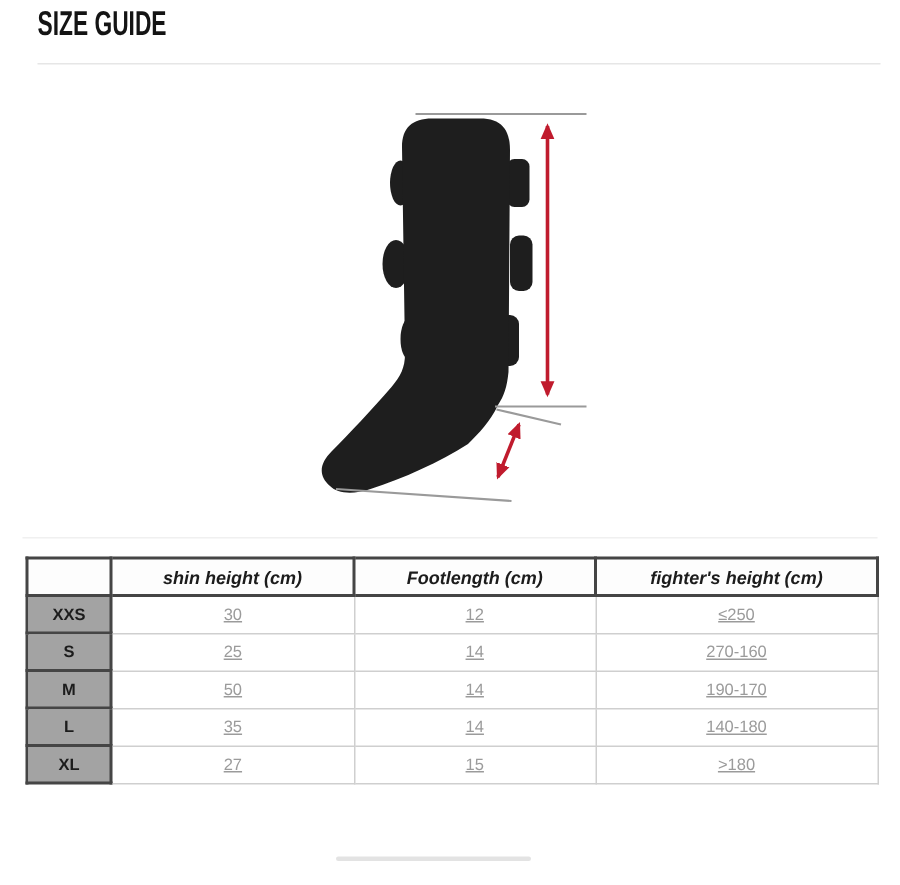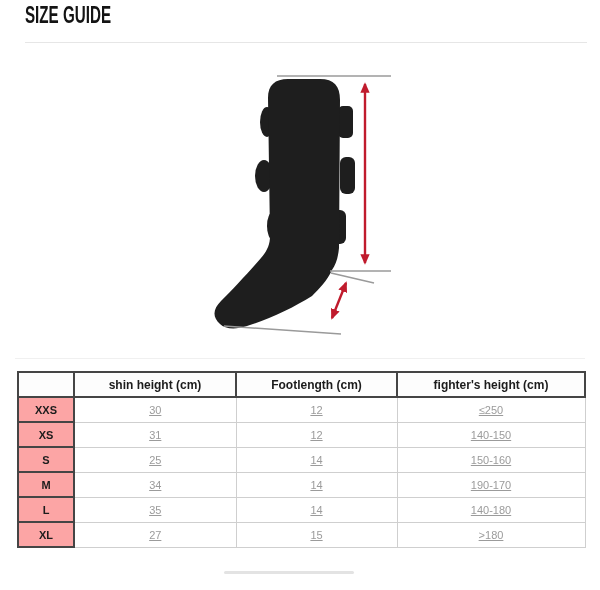--- a/index.html
+++ b/index.html
@@ -40,24 +40,25 @@
   }
   .size-table th, .size-table td {
     height: 25px;
     text-align: center; vertical-align: middle;
     overflow: hidden; white-space: nowrap;
   }
   .size-table th {
     border: 2px solid #454545;
     font-weight: 700; color: #1c1c1c; font-size: 12px;
     background: #fdfdfd;
+    font-style: italic;
   }
   .size-table td.size-cell {
     border: 2px solid #454545;
-    background: #fca5a5;
+    background: #a3a3a3;
     font-weight: 700; color: #1c1c1c;
   }
   .size-table td.value-cell {
     border: 1px solid #cfcfcf;
     color: #9b9b9b; font-weight: 400; text-decoration: underline;
   }
   .col-size { width: 56px; }
   .col-shin { width: 162px; }
   .col-foot { width: 161px; }
   .col-fighter { width: 188px; }
@@ -134,34 +135,28 @@
       </tr>
     </thead>
     <tbody>
       <tr>
         <td class="size-cell">XXS</td>
         <td class="value-cell">30</td>
         <td class="value-cell">12</td>
         <td class="value-cell">≤250</td>
       </tr>
       <tr>
-        <td class="size-cell">XS</td>
-        <td class="value-cell">31</td>
-        <td class="value-cell">12</td>
-        <td class="value-cell">140-150</td>
-      </tr>
-      <tr>
         <td class="size-cell">S</td>
         <td class="value-cell">25</td>
         <td class="value-cell">14</td>
-        <td class="value-cell">150-160</td>
+        <td class="value-cell">270-160</td>
       </tr>
       <tr>
         <td class="size-cell">M</td>
-        <td class="value-cell">34</td>
+        <td class="value-cell">50</td>
         <td class="value-cell">14</td>
         <td class="value-cell">190-170</td>
       </tr>
       <tr>
         <td class="size-cell">L</td>
         <td class="value-cell">35</td>
         <td class="value-cell">14</td>
         <td class="value-cell">140-180</td>
       </tr>
       <tr>

